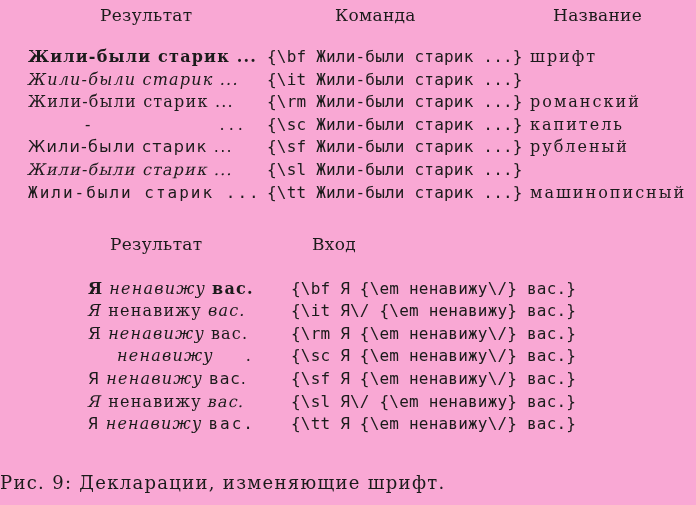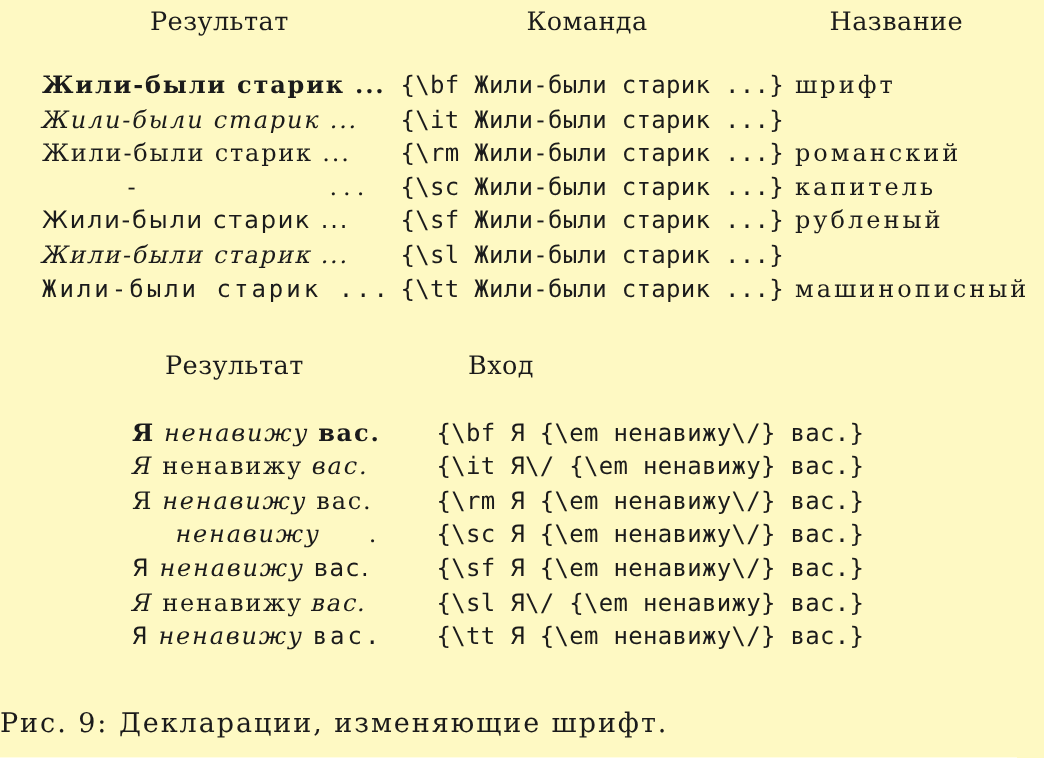--- a/index.html
+++ b/index.html
@@ -1,26 +1,26 @@
 <!DOCTYPE html>
 <html><head>
 <meta charset="utf-8">
 <style>
   html,body{margin:0;padding:0;background:#ffffff;}
   .page{
-    position:relative;width:696px;height:505px;background:#fef9c3;
+    position:relative;width:696px;height:505px;background:#f9a8d4;
     color:#1b1b1b;overflow:hidden;
     font-family:"DejaVu Serif",serif;
   }
   .hdr{
     position:absolute;white-space:nowrap;font-size:17px;line-height:23px;
     letter-spacing:0.3px;font-family:"DejaVu Serif",serif;
   }
   .t1h1{left:100px;top:4px;}
-  .t1h2{left:351px;top:4px;}
+  .t1h2{left:335px;top:4px;}
   .t1h3{left:553px;top:4px;}
   .t2h1{left:110px;top:233px;}
   .t2h2{left:312px;top:233px;}
   .row{position:absolute;left:0;width:596px;height:23px;}
   .cell{position:absolute;top:0;white-space:nowrap;line-height:23px;font-size:16px;}
   .t1 .result{left:28px;}
   .t1 .command{left:267px;}
   .t1 .name{left:530px;letter-spacing:2px;}
   .t2 .result{left:88px;}
   .t2 .input{left:291px;}

